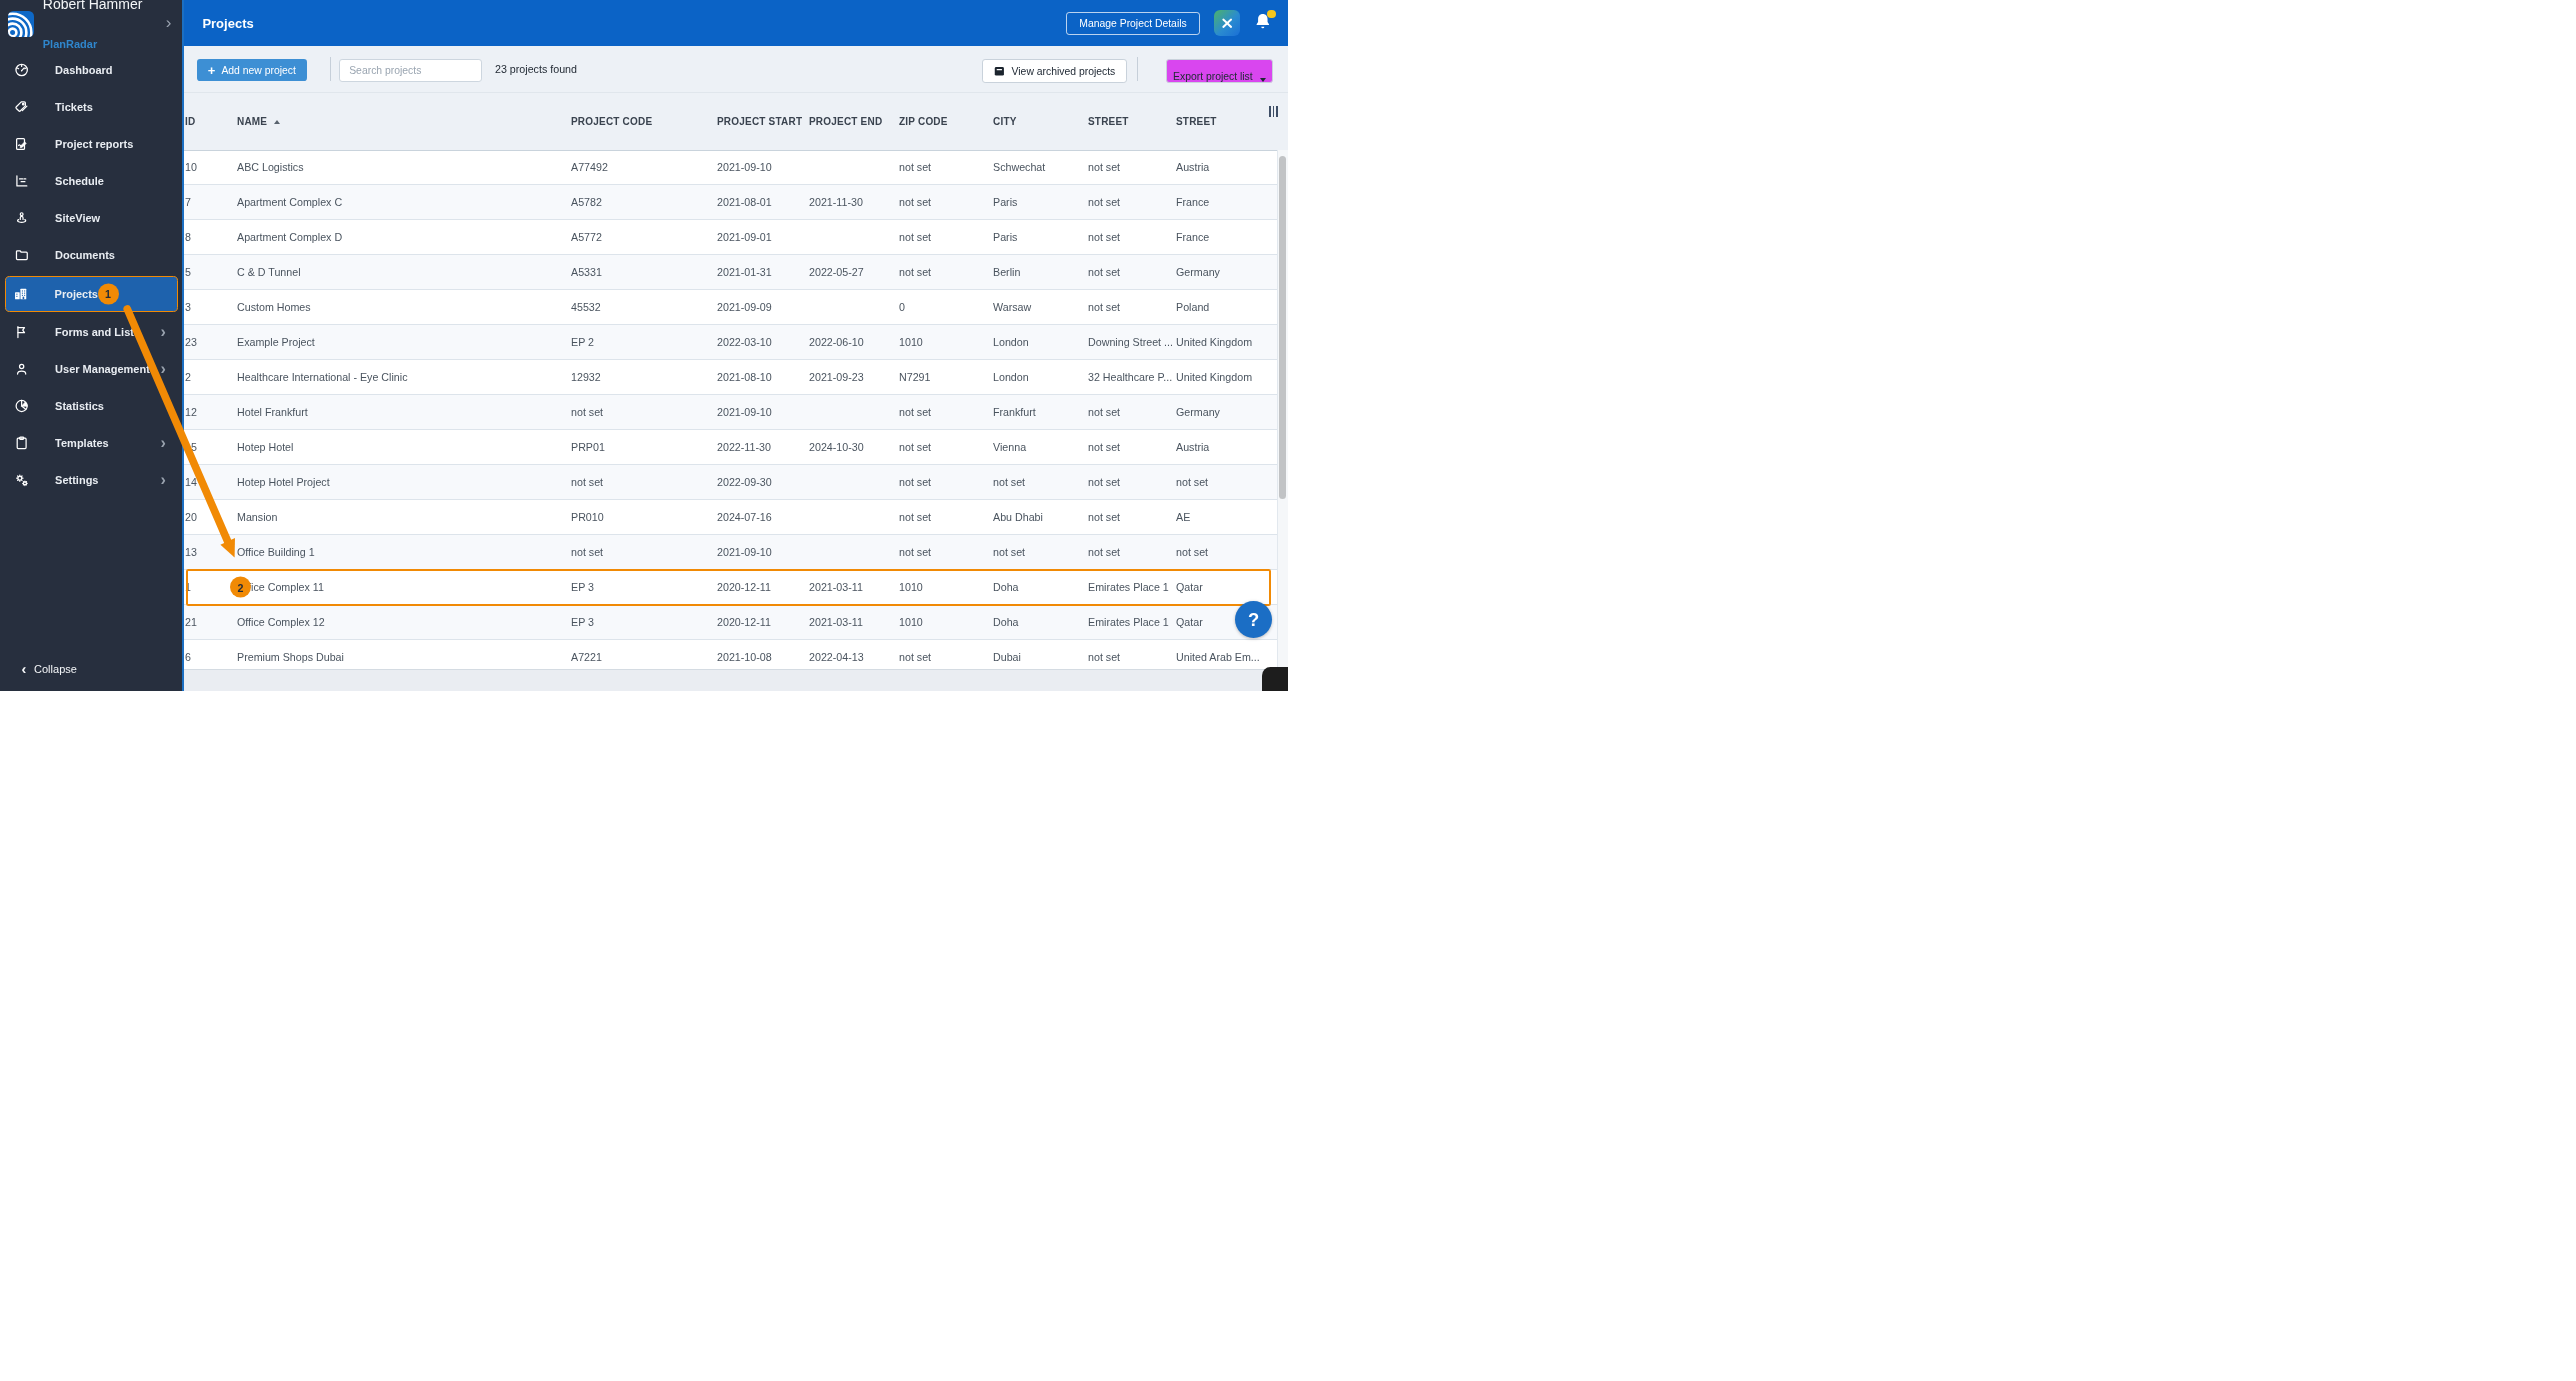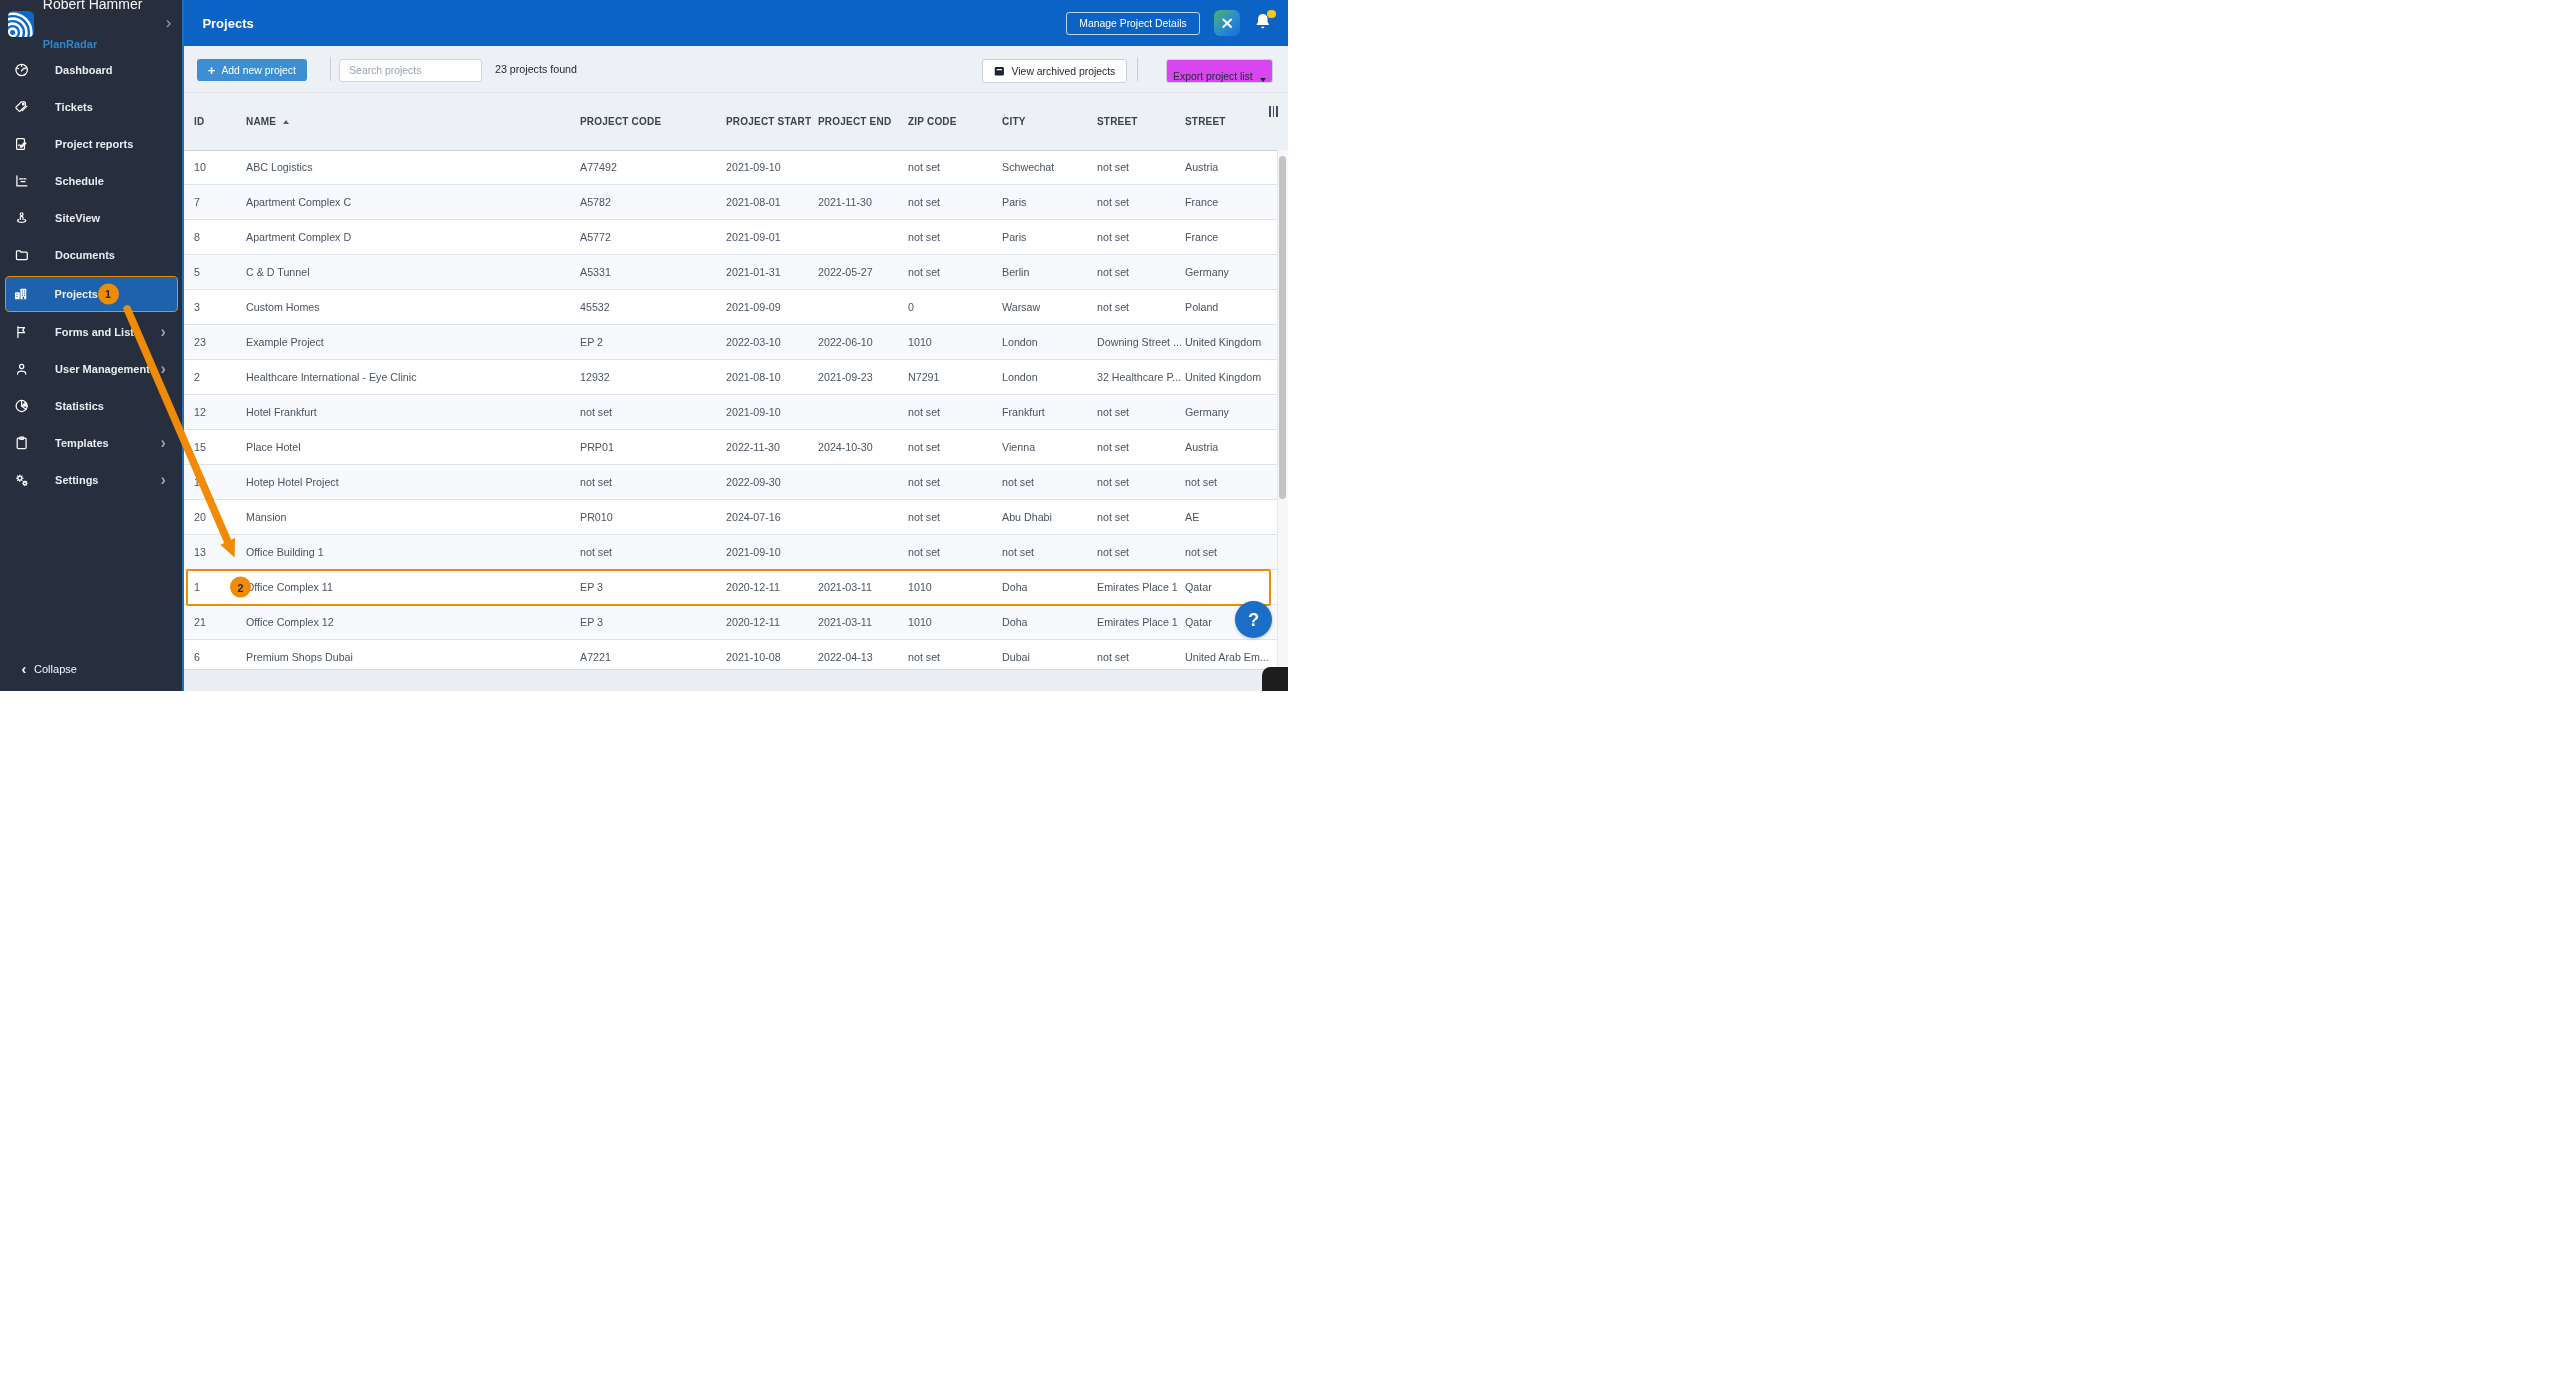--- a/index.html
+++ b/index.html
@@ -55,21 +55,21 @@
     font-size:10.4px;color:#3c4650;font-family:inherit;outline:none;
   }
   .search-input::placeholder{color:#9aa5b1;}
   .results-count{position:absolute;left:311px;top:50%;transform:translateY(-50%);font-size:10.7px;color:#232b35;}
   .archived-btn{position:absolute;right:161px;top:13px;height:22px;padding:0 10.7px;background:#fff;border:0.8px solid #c9d2db;border-radius:3.1px;display:flex;align-items:center;font-size:10.4px;color:#222b36;cursor:pointer;}
   .archived-btn svg{margin-right:7px;}
   .export-btn{position:absolute;right:14.6px;top:13px;height:22px;padding:0 6px;background:#d946ef;border:0.8px solid #c9d2db;border-radius:3.1px;display:flex;align-items:flex-end;font-size:10.4px;color:#222b36;cursor:pointer;}
   .caret-down{width:0;height:0;border-left:3.8px solid transparent;border-right:3.8px solid transparent;border-top:4.6px solid #1f2833;margin-left:7.7px;}
   
   .thead{position:absolute;left:184px;right:0;top:93px;height:57px;background:#edf1f6;border-bottom:0.8px solid #c9d3dc;z-index:4;}
-  .thead-grid,.tr{display:grid;grid-template-columns:52px 334px 146px 92px 90px 94px 95px 88px 1fr;padding-left:10px;box-sizing:border-box;}
+  .thead-grid,.tr{display:grid;grid-template-columns:52px 334px 146px 92px 90px 94px 95px 88px 1fr;padding-left:1px;box-sizing:border-box;}
   .thead-grid{height:100%;width:1093px;align-items:center;}
   .th{font-size:10px;font-weight:bold;color:#3a434f;letter-spacing:0.2px;display:flex;align-items:center;cursor:pointer;white-space:nowrap;}
   .sort-caret{width:0;height:0;border-left:3.8px solid transparent;border-right:3.8px solid transparent;border-bottom:4.6px solid #59636e;margin-left:7px;}
   .cols-icon{position:absolute;right:7.7px;top:10.7px;display:flex;gap:1.8px;cursor:pointer;padding:2.3px;}
   .cols-icon i{display:block;width:1.8px;height:10.7px;background:#3e4e66;}
   .tbody{position:absolute;left:184px;top:150px;width:1093px;height:521px;z-index:3;}
   .tr{position:relative;height:35px;border-bottom:0.8px solid #dde4eb;align-items:center;cursor:pointer;background:#fff;}
   .tr.even{background:#f7f9fc;}
   .td{font-size:10.7px;color:#4a545f;white-space:nowrap;overflow:hidden;}
   .tr.highlighted{z-index:6;}
@@ -434,21 +434,21 @@
       <div class="td td-code">not set</div>
       <div class="td td-start">2021-09-10</div>
       <div class="td td-end"></div>
       <div class="td td-zip">not set</div>
       <div class="td td-city">Frankfurt</div>
       <div class="td td-street">not set</div>
       <div class="td td-country">Germany</div>
     </div>
     <div class="tr odd">
       <div class="td td-id">15</div>
-      <div class="td td-name">Place Hotel</div>
+      <div class="td td-name">Hotep Hotel</div>
       <div class="td td-code">PRP01</div>
       <div class="td td-start">2022-11-30</div>
       <div class="td td-end">2024-10-30</div>
       <div class="td td-zip">not set</div>
       <div class="td td-city">Vienna</div>
       <div class="td td-street">not set</div>
       <div class="td td-country">Austria</div>
     </div>
     <div class="tr even">
       <div class="td td-id">14</div>

